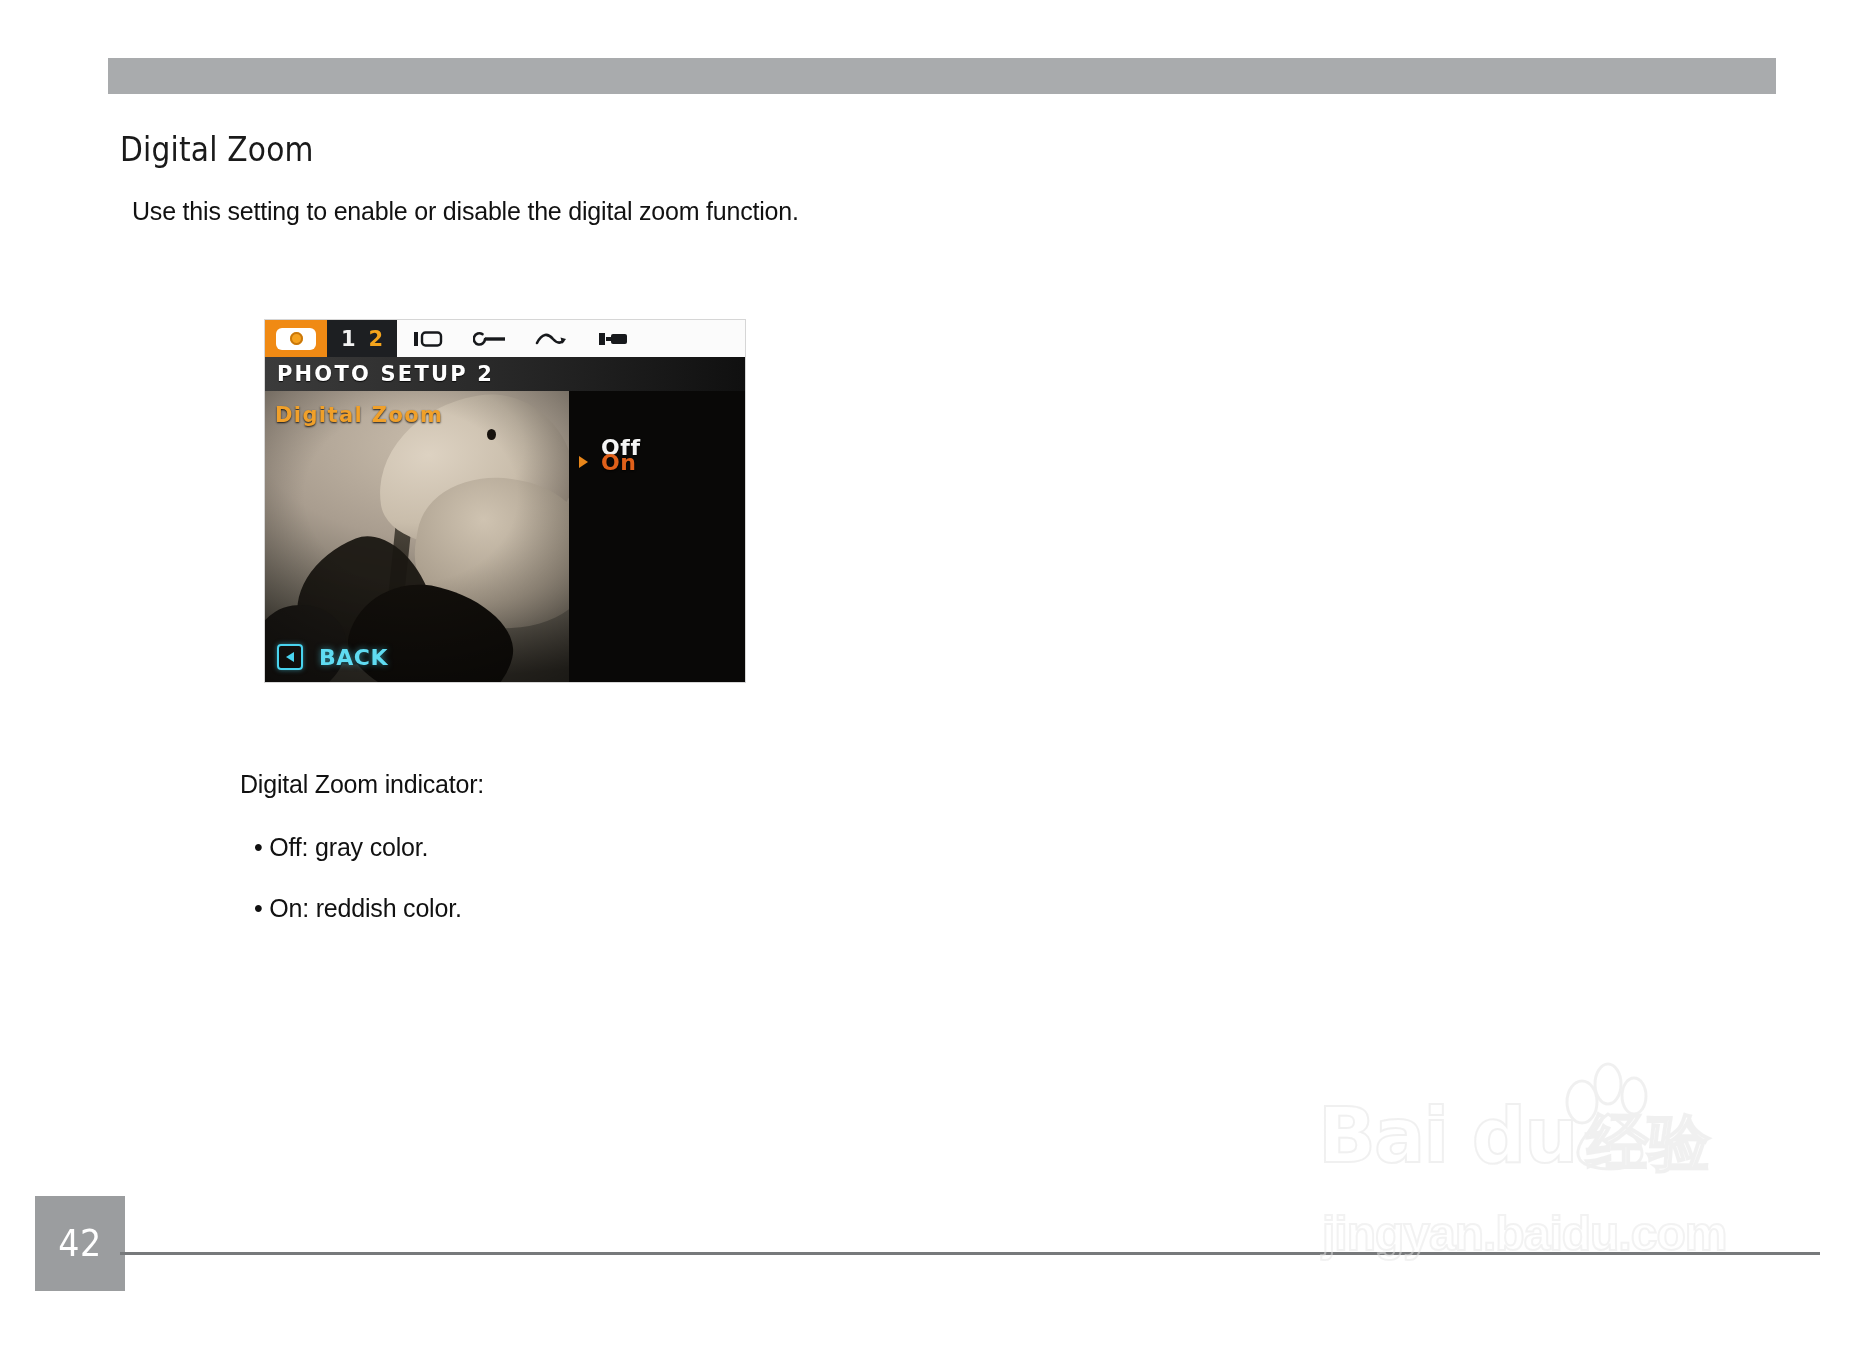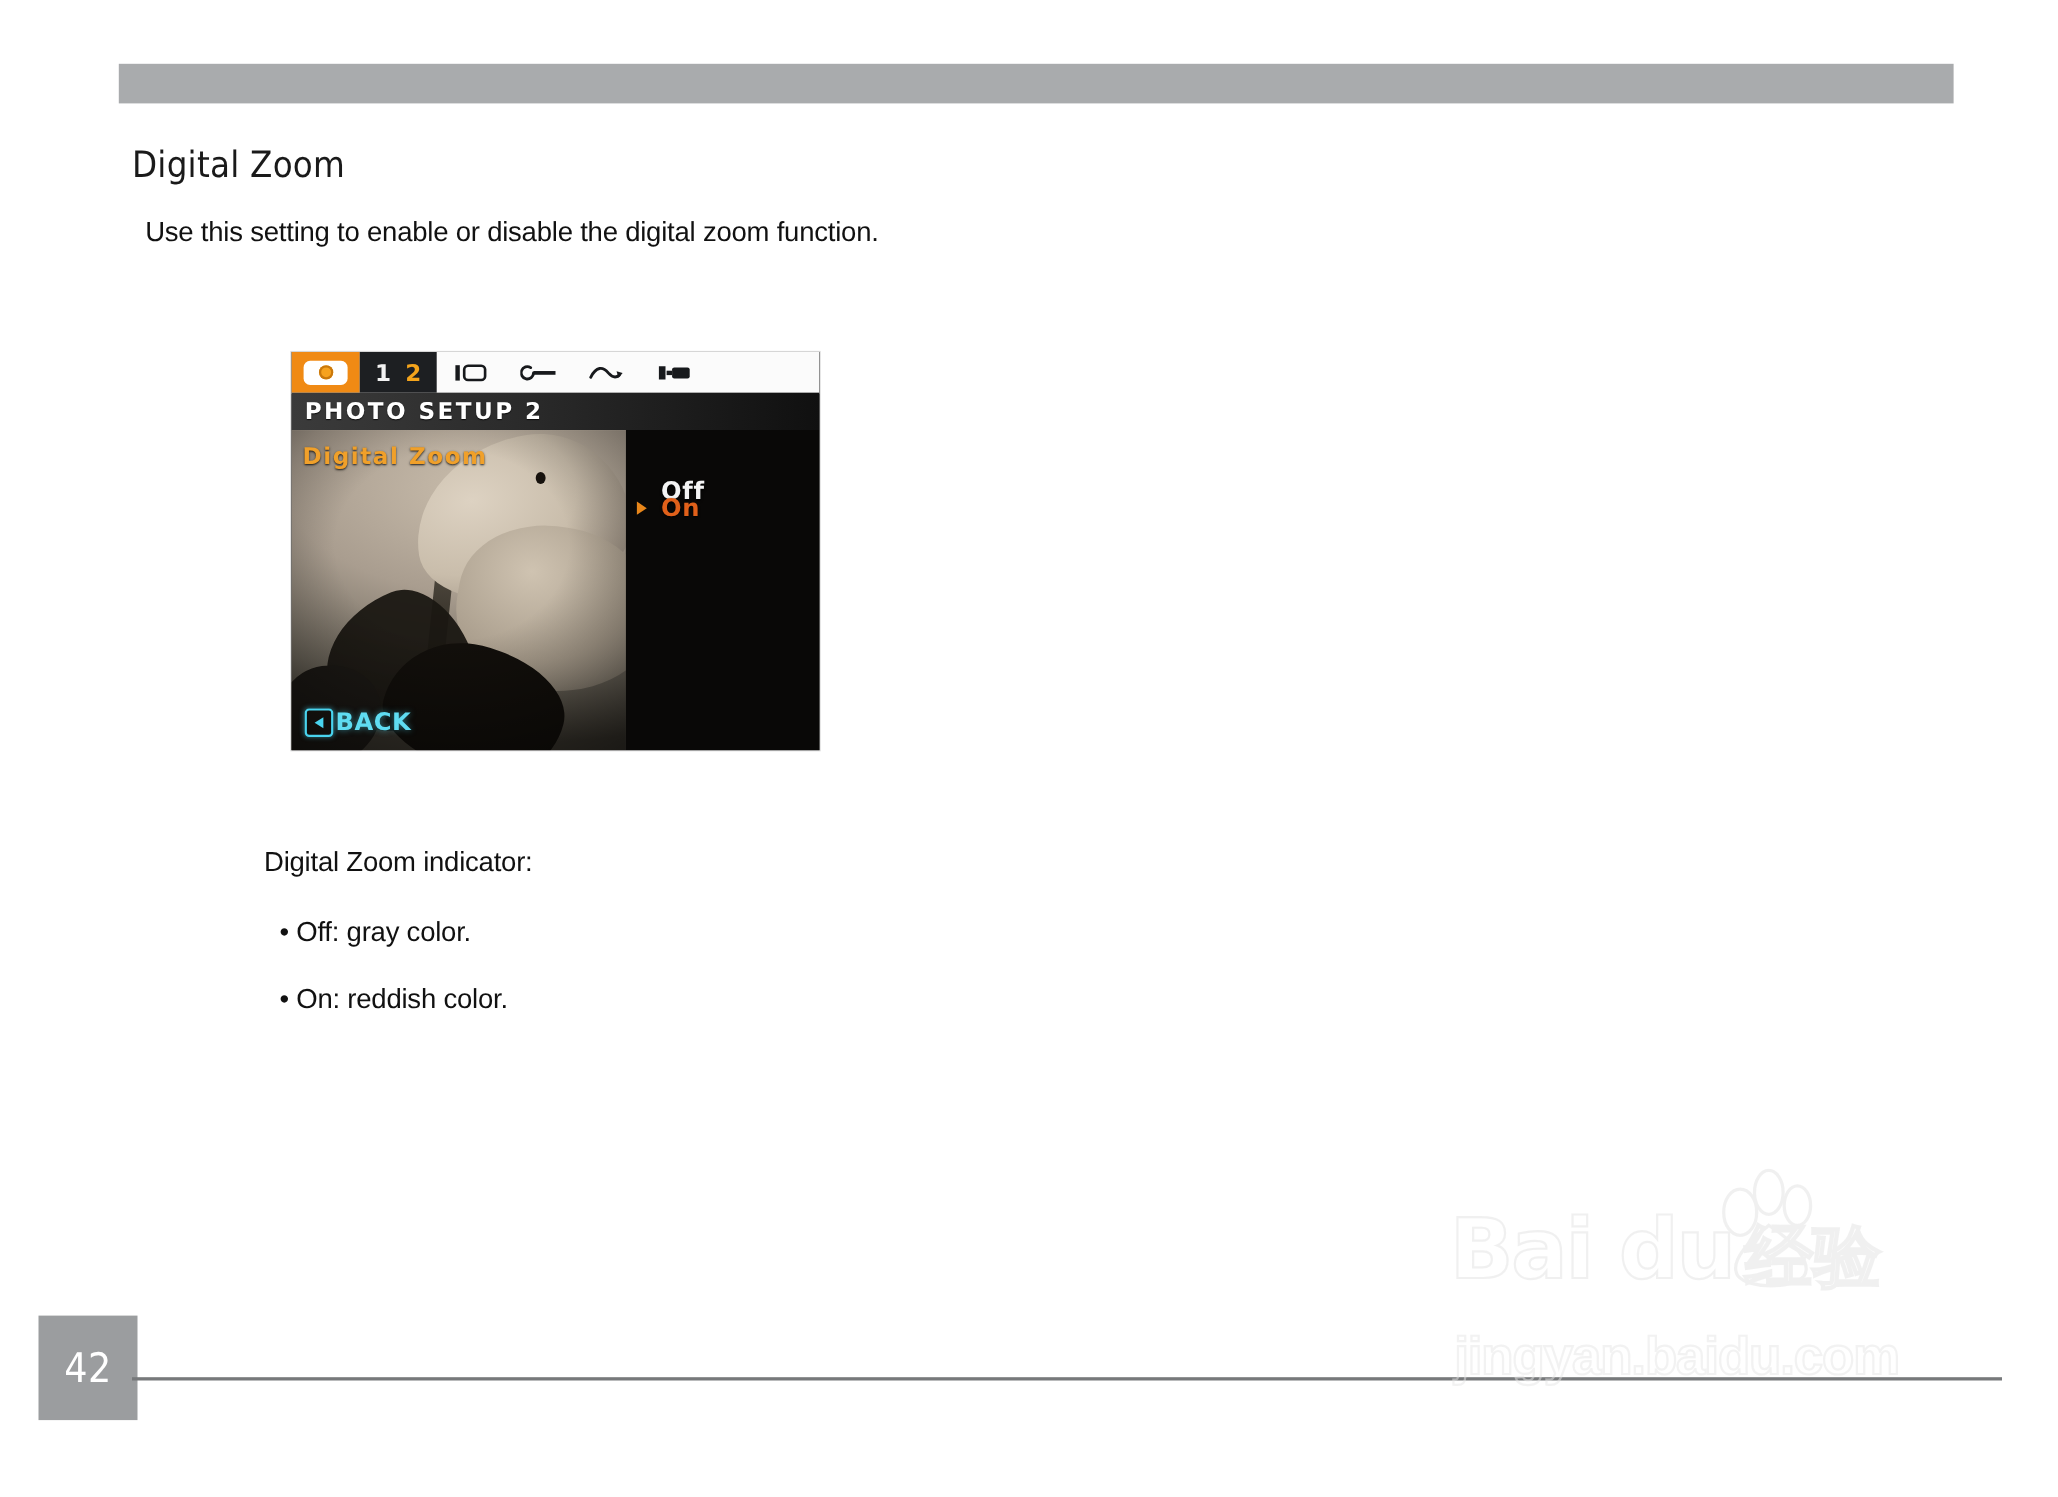--- a/index.html
+++ b/index.html
@@ -235,21 +235,21 @@
     text-shadow: 0 1px 2px rgba(0,0,0,.85);
     z-index: 4;
   }
 
   
   .pv-back {
     position: absolute;
     left: 12px; bottom: 12px;
     display: flex;
     align-items: center;
-    gap: 2px;
+    gap: 16px;
     z-index: 5;
   }
   .pv-back-key {
     width: 22px; height: 22px;
     border: 2px solid #49d4ef;
     border-radius: 4px;
     display: flex;
     align-items: center;
     justify-content: center;
     box-shadow: 0 0 5px rgba(73,212,239,.5);

